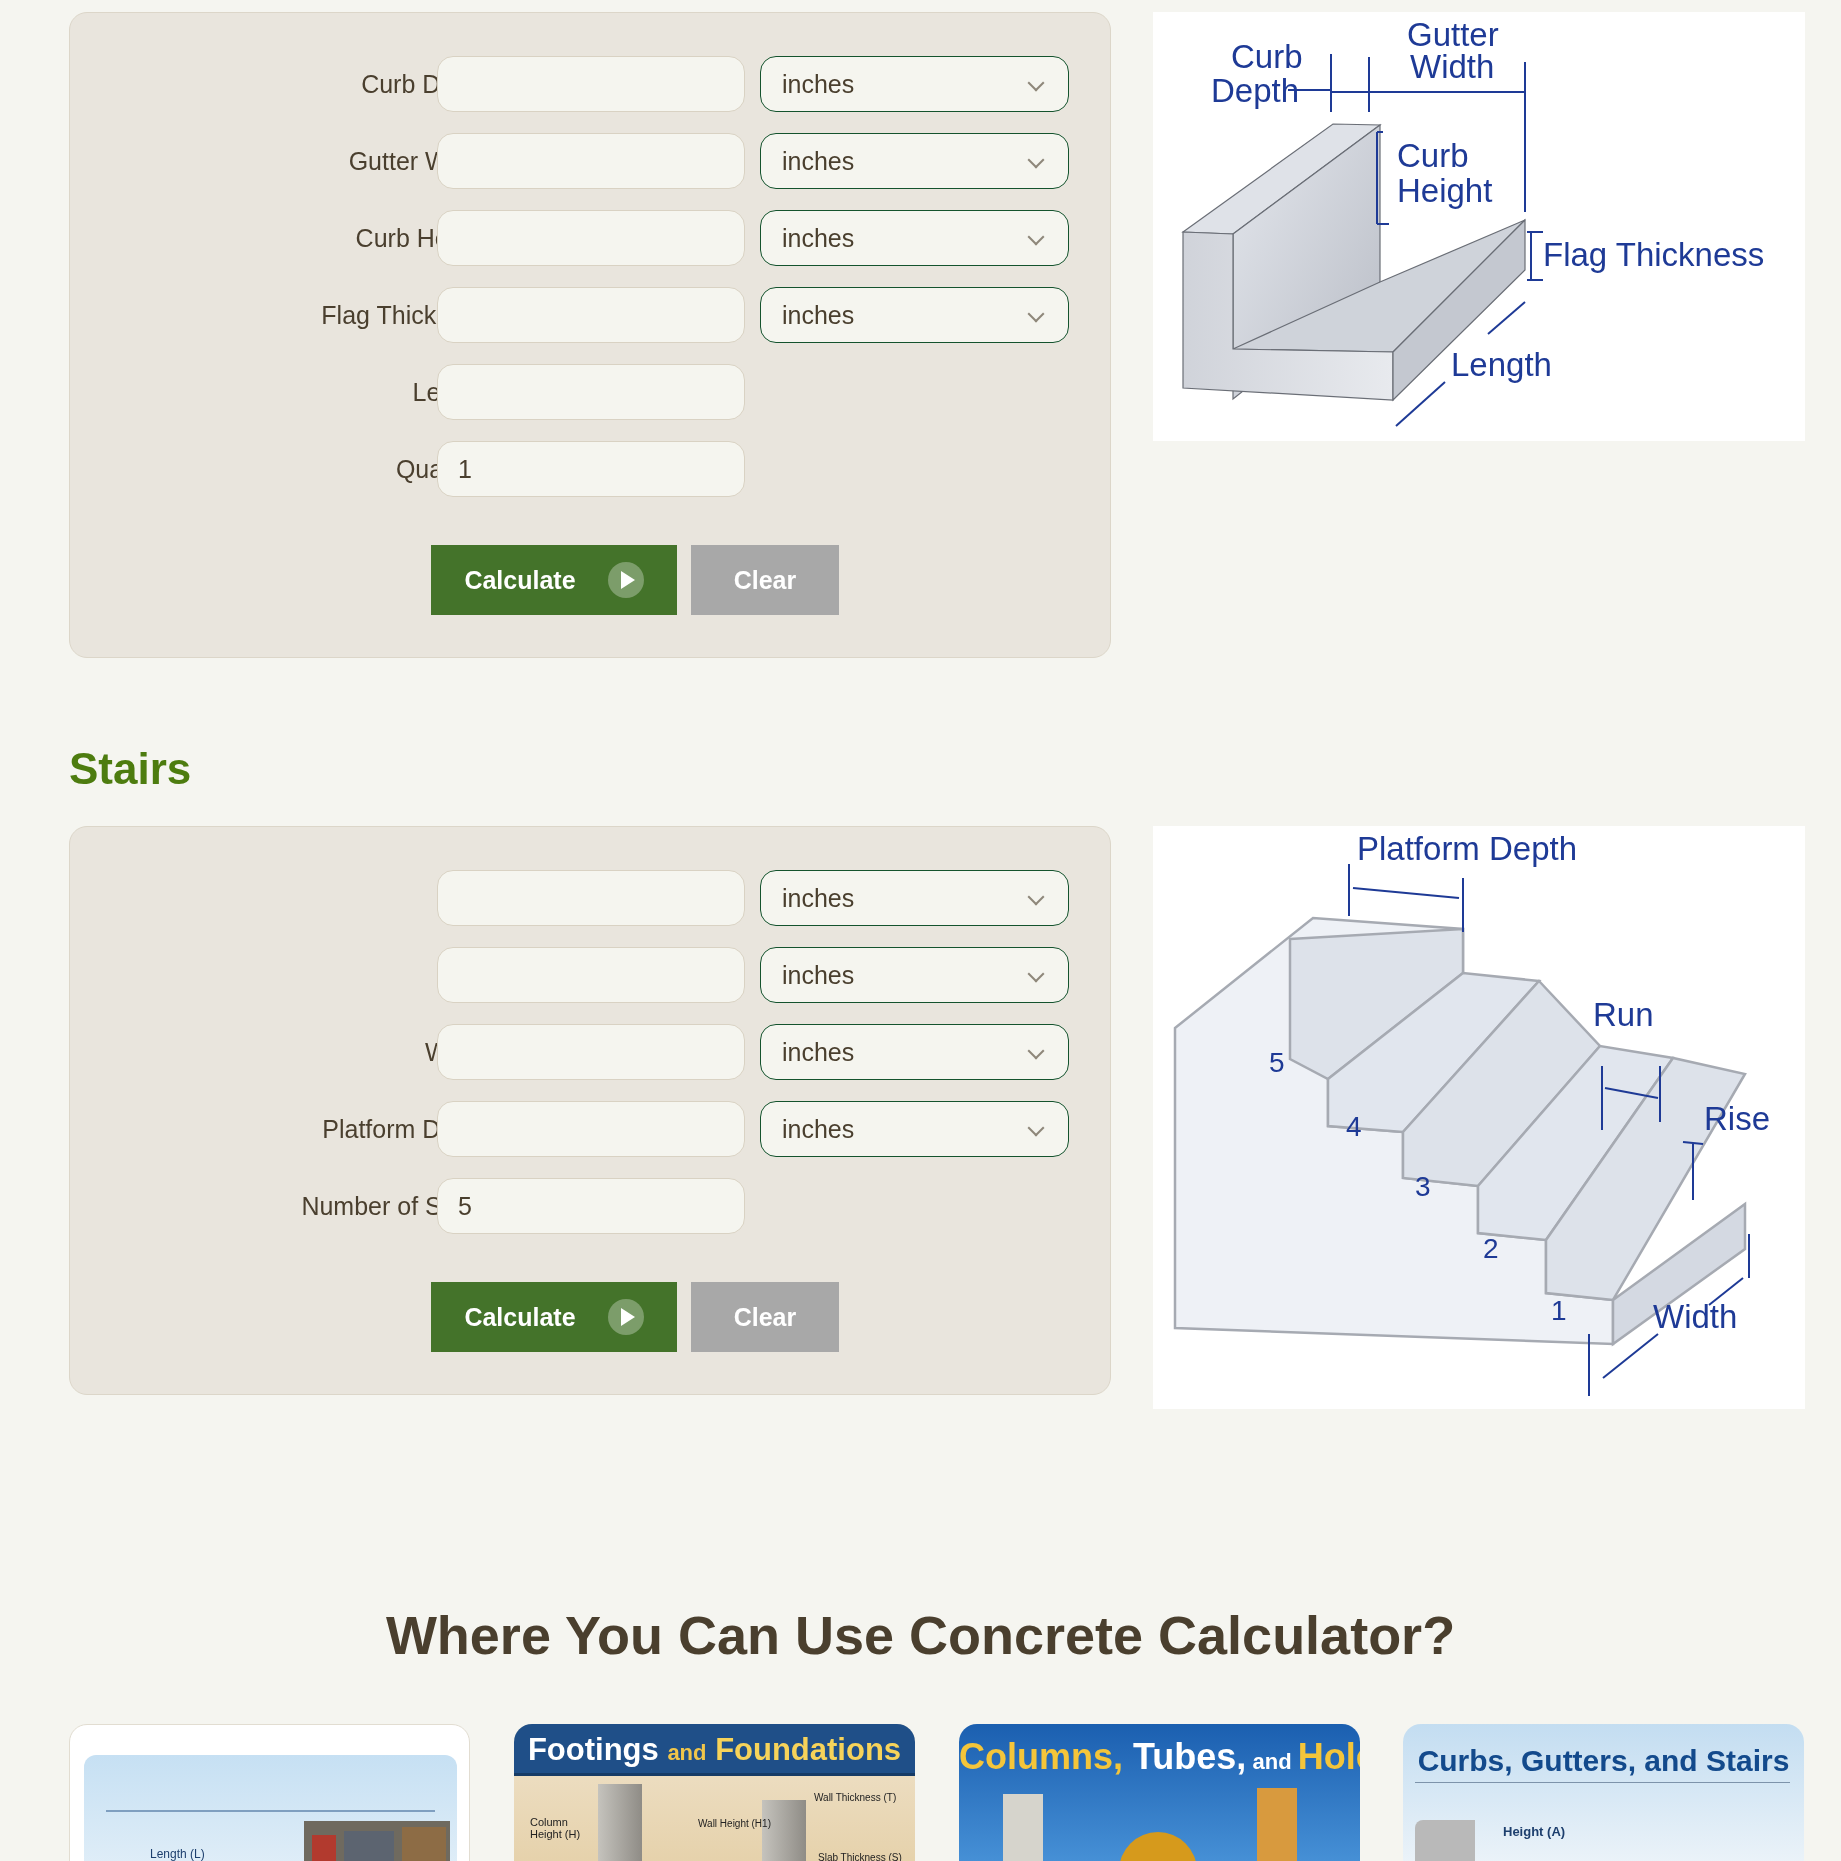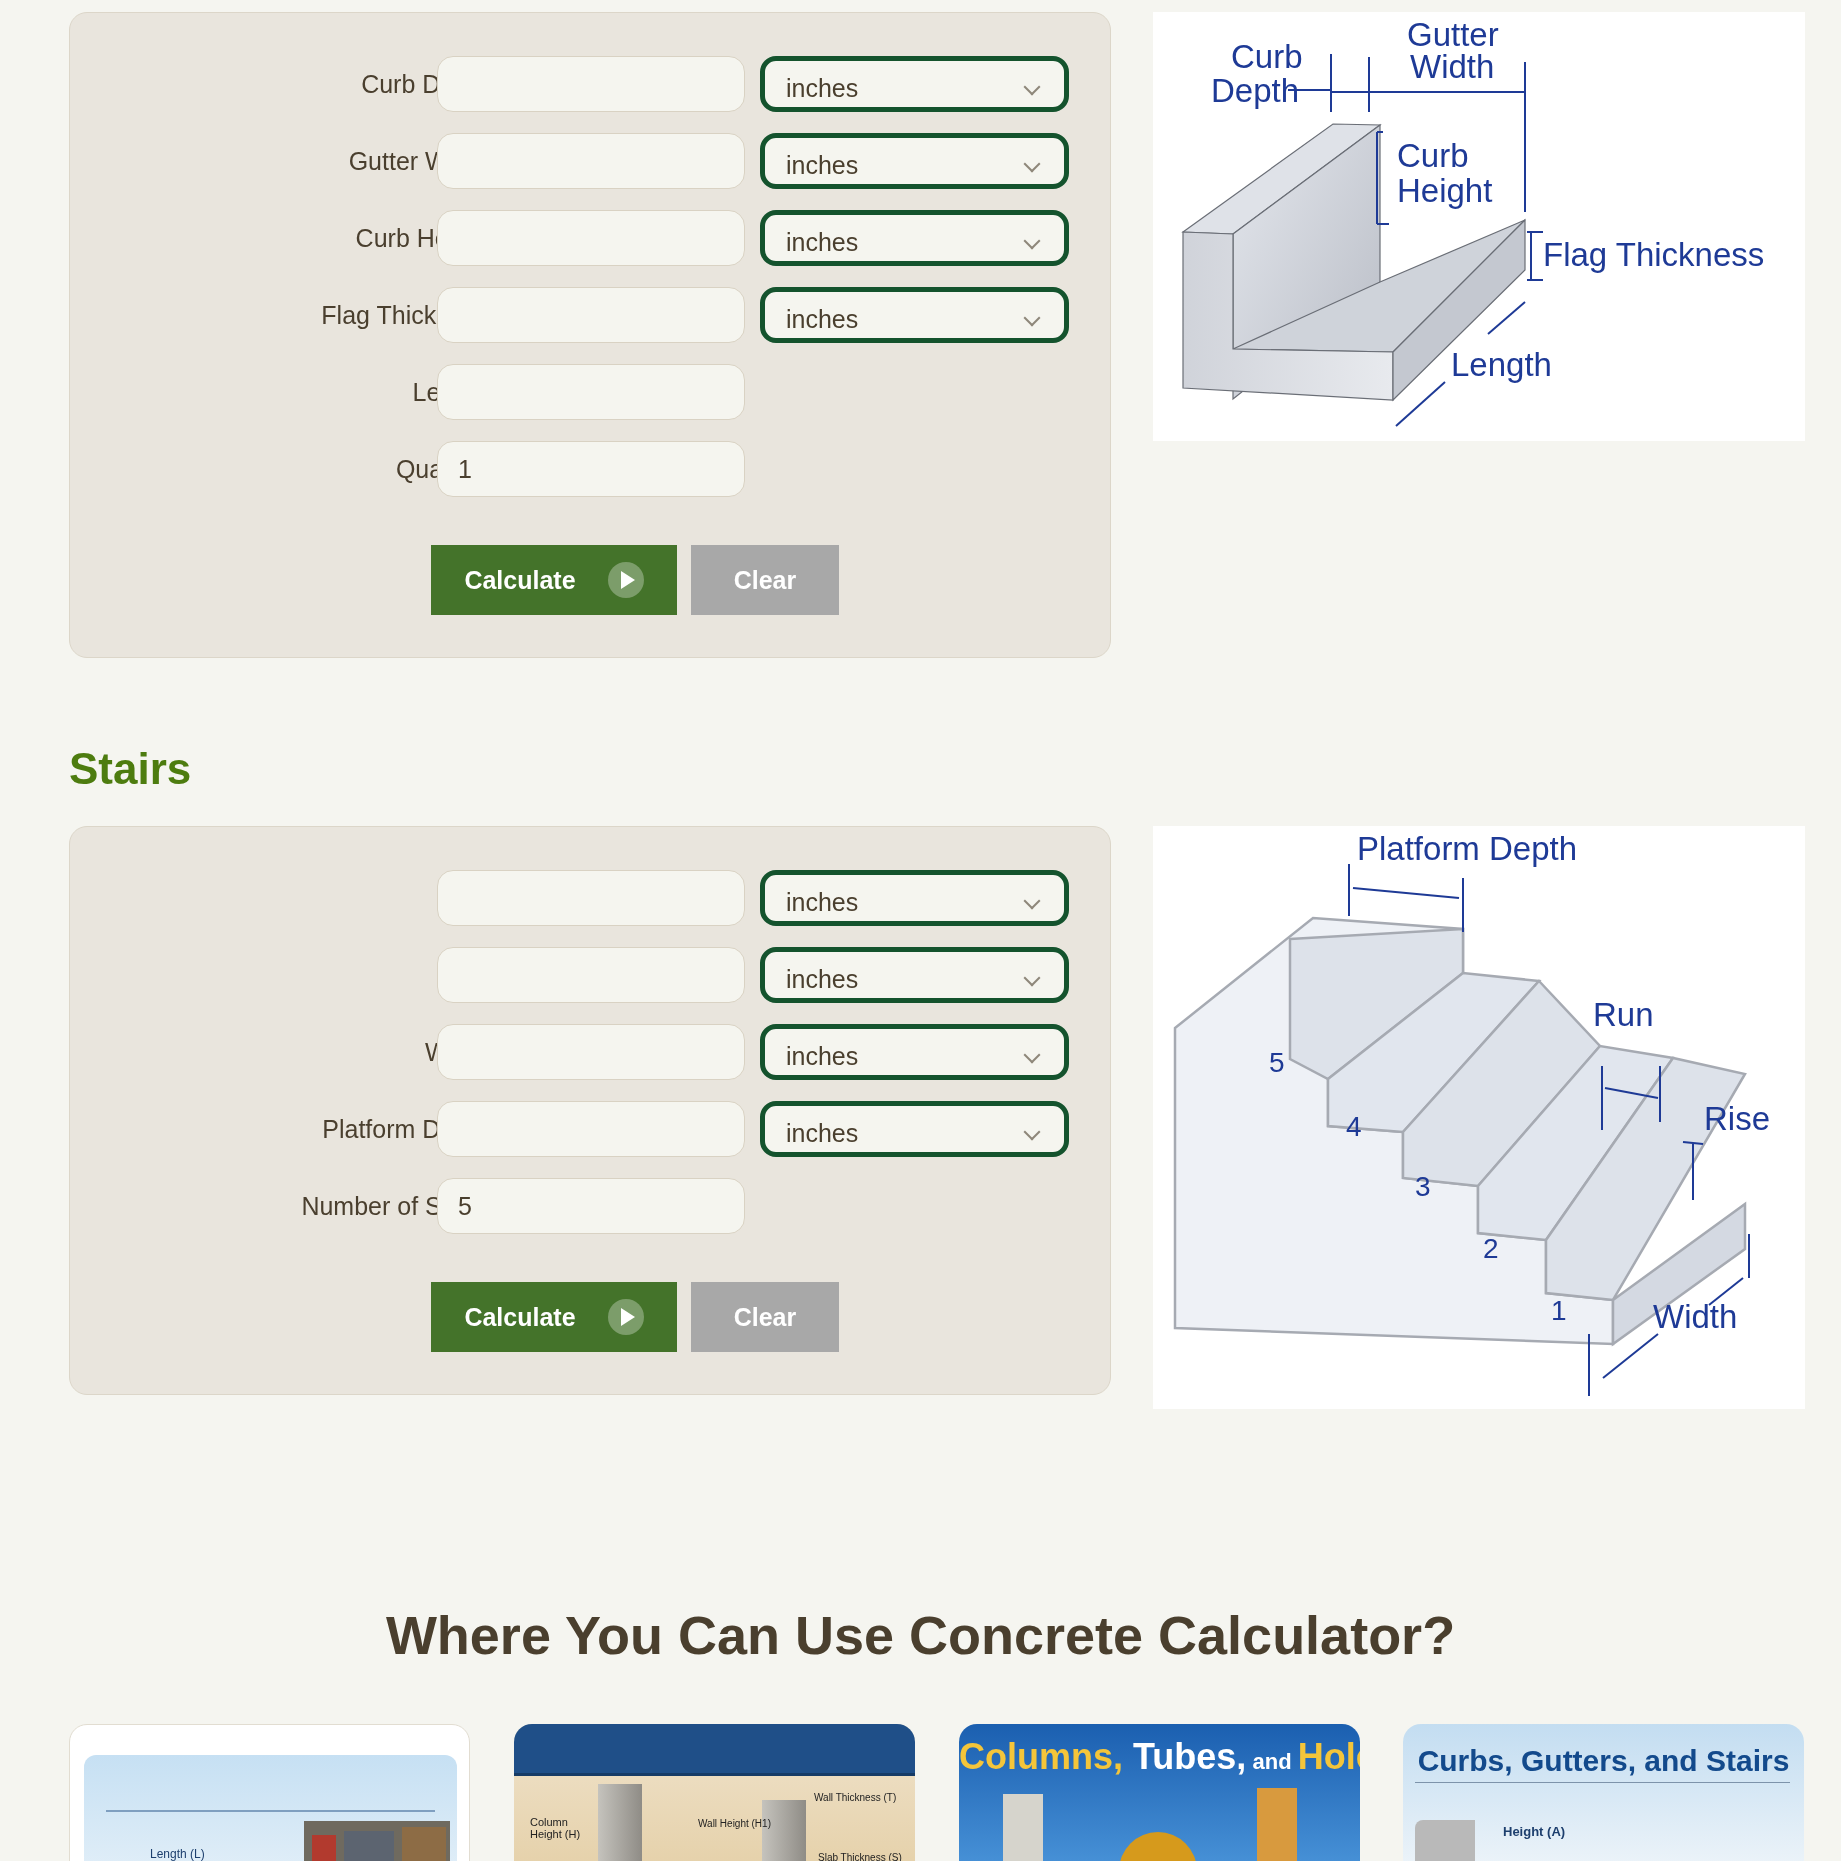--- a/index.html
+++ b/index.html
@@ -2,21 +2,21 @@
 <html><head>
 <meta charset="utf-8">
 <style>
   * { box-sizing: border-box; margin: 0; padding: 0; }
   html, body { width: 1841px; height: 1861px; overflow: hidden; }
   body { background: #f5f5f0; font-family: "Liberation Sans", sans-serif; color: #4a3f2e; position: relative; }
   .panel { position: absolute; left: 69px; width: 1042px; background: #e9e5dd; border: 1px solid #dcd6c9; border-radius: 18px; }
   .row { position: absolute; left: 0; width: 100%; height: 56px; }
   .row .lbl { position: absolute; right: 621px; top: 0; height: 56px; line-height: 56px; font-size: 25px; color: #4a3f2e; text-align: right; white-space: nowrap; }
   .row .inp { position: absolute; left: 367px; top: 0; width: 308px; height: 56px; background: #f5f5ef; border: 1px solid #d9d2c3; border-radius: 16px; font-size: 25px; padding-left: 20px; line-height: 54px; color: #4a3f2e; font-family: "Liberation Sans", sans-serif; }
-  .row .sel { position: absolute; left: 690px; top: 0; width: 309px; height: 56px; background: #f5f5ef; border: 5px solid #14532d; border-radius: 16px; font-size: 25px; padding-left: 21px; line-height: 54px; color: #4a3f2e; }
+  .row .sel { position: absolute; left: 690px; top: 0; width: 309px; height: 56px; background: #f5f5ef; border: 1px solid #14532d; border-radius: 16px; font-size: 25px; padding-left: 21px; line-height: 54px; color: #4a3f2e; }
   .sel .chev { position: absolute; right: 26px; top: 20px; width: 12px; height: 12px; border-right: 2px solid #8e877a; border-bottom: 2px solid #8e877a; transform: rotate(45deg); transform-origin: center; }
   .btn-calc { position: absolute; width: 246px; height: 70px; background: #44732a; color: #ffffff; font-weight: bold; font-size: 25px; display: flex; align-items: center; justify-content: center; gap: 32px; cursor: pointer; }
   .btn-calc .play { width: 36px; height: 36px; border-radius: 50%; background: rgba(255,255,255,0.3); position: relative; display: inline-block; }
   .btn-calc .play::after { content: ""; position: absolute; left: 13px; top: 9px; border-left: 14px solid #ffffff; border-top: 9px solid transparent; border-bottom: 9px solid transparent; }
   .btn-clear { position: absolute; width: 148px; height: 70px; background: #a8a8a8; color: #ffffff; font-weight: bold; font-size: 25px; display: flex; align-items: center; justify-content: center; cursor: pointer; text-align: right; }
   .figure { position: absolute; left: 1153px; width: 652px; background: #ffffff; }
   .figure svg { width: 100%; height: 100%; display: block; }
   .section-title { position: absolute; left: 69px; font-size: 44px; font-weight: bold; color: #4d7c0f; }
   .big-heading { position: absolute; left: 0; width: 1841px; text-align: center; font-size: 54px; font-weight: bold; color: #4a3f2e; }
   .card { position: absolute; top: 1724px; width: 401px; height: 160px; border-radius: 18px; overflow: hidden; }
@@ -203,20 +203,25 @@
       <div style="position:absolute; left:8px; top:14px; width:24px; height:46px; background:#b23a2e;"></div>
       <div style="position:absolute; left:40px; top:10px; width:50px; height:50px; background:#5c6470;"></div>
       <div style="position:absolute; left:98px; top:6px; width:44px; height:54px; background:#8d6c45;"></div>
     </div>
     <div style="position:absolute; left:66px; top:92px; font-size:12px; color:#1d3f6e;">Length (L)</div>
   </div>
 </div>
 
 <div class="card" style="left:514px; background:linear-gradient(#f0e3cc, #e4cfa6);">
   <div style="position:absolute; left:0; top:0; width:100%; height:52px; background:#1f4f88; border-bottom:3px solid #163b66;"></div>
+  <div class="card-title" style="top:8px; font-size:31px;">
+    <span style="color:#ffffff;">Footings</span>
+    <span style="color:#f0c64a; font-size:22px;">and</span>
+    <span style="color:#f6d35a;">Foundations</span>
+  </div>
   <div style="position:absolute; left:84px; top:60px; width:44px; height:120px; background:linear-gradient(90deg,#c5c3bd,#8f8c86);"></div>
   <div style="position:absolute; left:248px; top:76px; width:44px; height:100px; background:linear-gradient(90deg,#c5c3bd,#8f8c86);"></div>
   <div style="position:absolute; left:16px; top:92px; width:60px; font-size:11px; color:#222;">Column Height (H)</div>
   <div style="position:absolute; left:184px; top:94px; font-size:10px; color:#222;">Wall Height (H1)</div>
   <div style="position:absolute; left:300px; top:68px; font-size:10px; color:#222;">Wall Thickness (T)</div>
   <div style="position:absolute; left:304px; top:128px; font-size:10px; color:#222;">Slab Thickness (S)</div>
 </div>
 
 <div class="card" style="left:959px; background:linear-gradient(#1b5fb0, #4d98dc);">
   <div class="card-title" style="top:12px; font-size:36px;">

